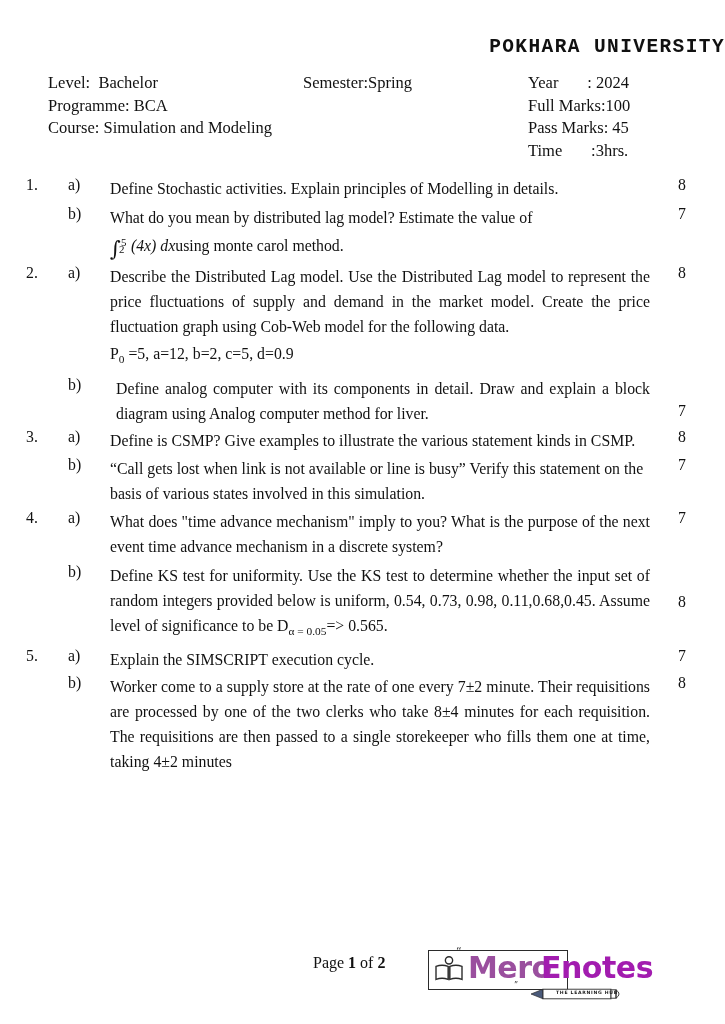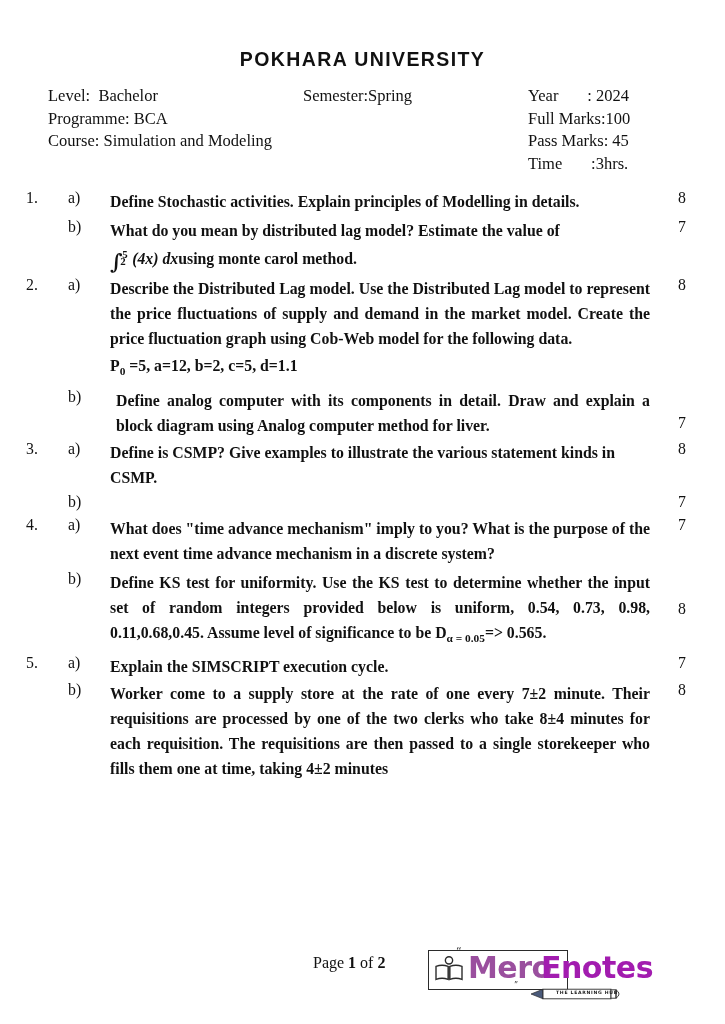--- a/index.html
+++ b/index.html
@@ -16,27 +16,27 @@
 
   .page {
     position: relative;
     width: 725px;
     height: 1024px;
     padding: 0;
   }
 
   
   .uni-title {
-    text-align: center;
+    text-align: right;
     font-size: 19.5px;
     font-weight: bold;
     letter-spacing: 1.4px;
     margin: 0;
-    padding-top: 48px;
-    font-family: Liberation Sans, sans-serif;
+    padding-top: 36px;
+    font-family: Liberation Mono, monospace;
   }
 
   .meta {
     position: relative;
     margin-top: 14px;
     padding-left: 48px;
     padding-right: 36px;
     font-size: 16.5px;
     line-height: 22.5px;
   }
@@ -83,21 +83,20 @@
     left: 68px;
     top: 0;
     width: 28px;
     text-align: left;
   }
   .q-text {
     text-align: justify;
     text-justify: inter-word;
     line-height: 25px;
     hyphens: none;
-    font-weight: bold;
   }
   .q-text.nojust { text-align: left; }
   .q-marks {
     position: absolute;
     right: 34px;
     top: 0;
     width: 18px;
     text-align: center;
     font-size: 15.8px;
   }
@@ -256,41 +255,42 @@
       <div class="q-text nojust" style="margin-top:3px;">
         <span class="integral">∫<span class="lim"><span class="up">5</span><span class="low">2</span></span></span><span class="math-it">(4x) dx</span><span>using monte carol method.</span>
       </div>
       <span class="q-marks">7</span>
     </div>
 
     <div class="q-row" style="margin-top:4px;">
       <span class="q-num">2.</span>
       <span class="q-let">a)</span>
       <div class="q-text">Describe the Distributed Lag model. Use the Distributed Lag model to represent the price fluctuations of supply and demand in the market model. Create the price fluctuation graph using Cob-Web model for the following data.</div>
-      <div class="q-text nojust dataline"><span>P</span><span class="sub">0</span><span> =5, a=12, b=2, c=5, d=1.1</span></div>
+      <div class="q-text nojust dataline"><span>P</span><span class="sub">0</span><span> =5, a=12, b=2, c=5, d=0.9</span></div>
       <span class="q-marks">8</span>
     </div>
 
     <div class="q-row" style="margin-top:4px;">
       <span class="q-num"></span>
       <span class="q-let">b)</span>
       <div class="q-text" style="padding-left:6px;">Define analog computer with its components in detail. Draw and explain a block diagram using Analog computer method for liver.</div>
       <span class="q-marks mid">7</span>
     </div>
 
     <div class="q-row" style="margin-top:2px;">
       <span class="q-num">3.</span>
       <span class="q-let">a)</span>
       <div class="q-text nojust">Define is CSMP? Give examples to illustrate the various statement kinds in CSMP.</div>
       <span class="q-marks">8</span>
     </div>
 
     <div class="q-row" style="margin-top:3px;">
       <span class="q-num"></span>
       <span class="q-let">b)</span>
+      <div class="q-text nojust">“Call gets lost when link is not available or line is busy” Verify this statement on the basis of various states involved in this simulation.</div>
       <span class="q-marks">7</span>
     </div>
 
     <div class="q-row" style="margin-top:3px;">
       <span class="q-num">4.</span>
       <span class="q-let">a)</span>
       <div class="q-text">What does "time advance mechanism" imply to you? What is the purpose of the next event time advance mechanism in a discrete system?</div>
       <span class="q-marks">7</span>
     </div>
 

